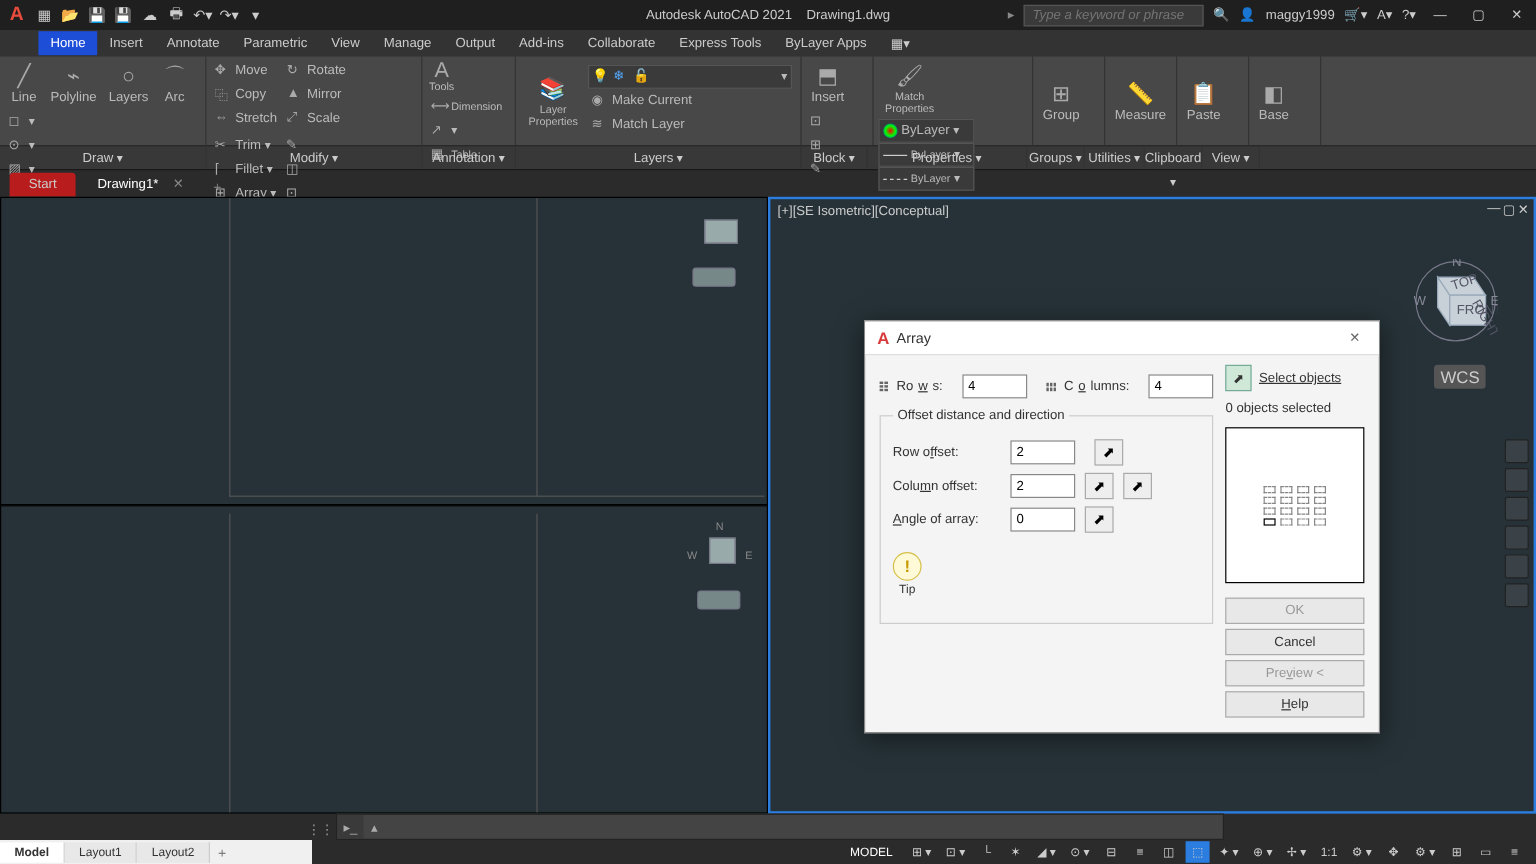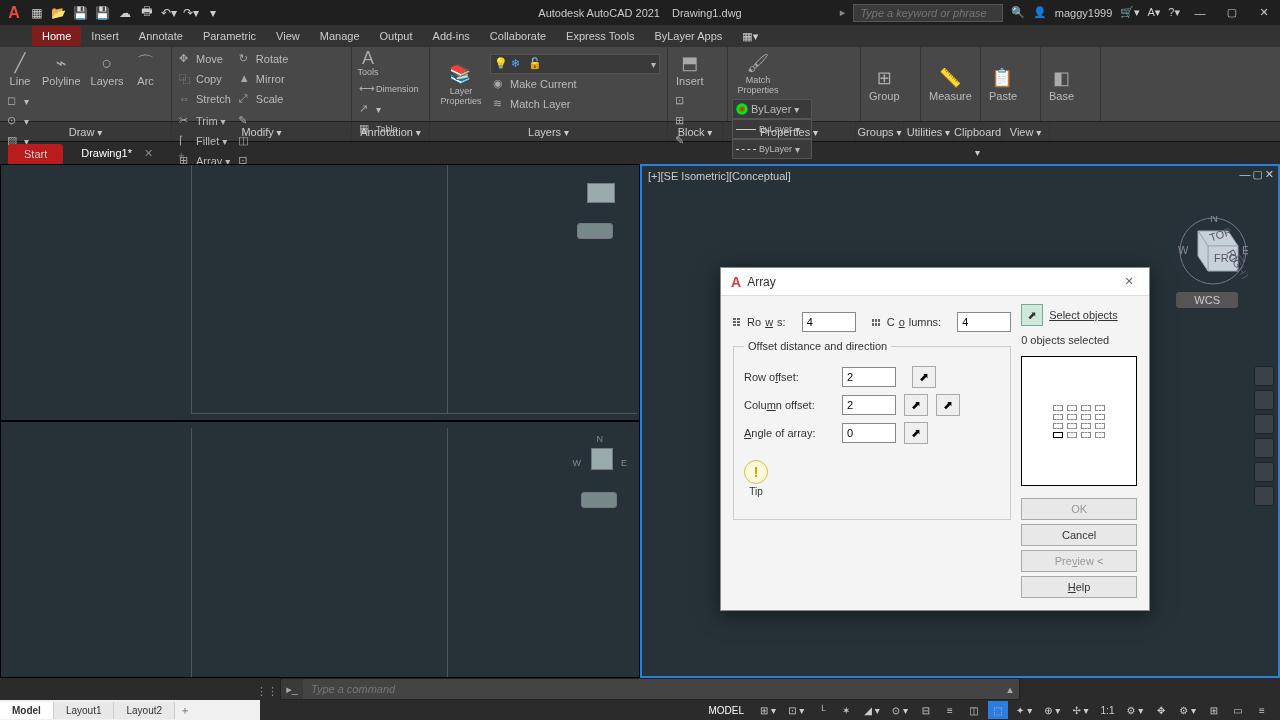--- a/index.html
+++ b/index.html
@@ -11,21 +11,21 @@
 .titlebar .qat{display:flex;gap:4px;align-items:center}
 .titlebar .qat .qicon{width:18px;height:18px;display:flex;align-items:center;justify-content:center;color:#ccc;font-size:12px;cursor:pointer}
 .titlebar .center{position:absolute;left:50%;transform:translateX(-50%);display:flex;gap:12px;align-items:center}
 .titlebar .right{margin-left:auto;display:flex;gap:8px;align-items:center}
 .titlebar .search{background:#3a3a3a;border:1px solid #555;height:18px;width:150px;color:#888;padding:0 6px;font-style:italic}
 .titlebar .winbtn{width:24px;height:18px;display:flex;align-items:center;justify-content:center;color:#ccc;cursor:pointer}
 
 
 .menubar{height:22px;background:#333;display:flex;align-items:center;padding-left:32px}
 .menubar .tab{padding:4px 10px;color:#ccc;cursor:pointer}
-.menubar .tab.active{background:#7f1d1d;color:#fff}
+.menubar .tab.active{background:#1d4ed8;color:#fff}
 
 
 .ribbon{height:75px;background:#484848;display:flex;border-bottom:1px solid #222}
 .ribbon .panel{display:flex;flex-direction:column;border-right:1px solid #333;padding:2px 4px;min-width:60px}
 .ribbon .panel .tools{flex:1;display:flex;gap:2px;align-items:center;flex-wrap:wrap}
 .ribbon .panel .bigbtn{display:flex;flex-direction:column;align-items:center;color:#bbb;padding:2px 4px;cursor:pointer;font-size:10px}
 .ribbon .panel .bigbtn .ico{width:24px;height:24px;display:flex;align-items:center;justify-content:center;font-size:18px;color:#aaa}
 .ribbon .panel .smbtn{height:20px;display:flex;align-items:center;gap:3px;color:#bbb;padding:0 3px;cursor:pointer;font-size:10px}
 .ribbon .panel .smbtn .sico{width:14px;height:14px;font-size:11px;color:#aaa}
 .ribbon .panel .col{display:flex;flex-direction:column;gap:0}
@@ -42,21 +42,21 @@
 .filetabs .addtab{width:20px;height:18px;display:flex;align-items:center;justify-content:center;color:#888;cursor:pointer}
 
 
 .drawarea{position:absolute;top:164px;left:0;right:0;bottom:42px;background:#2b3a44;display:flex}
 .leftviews{width:640px;display:flex;flex-direction:column}
 .tview{flex:1;background:#263238;border:1px solid #000;position:relative}
 .bview{flex:1;background:#263238;border:1px solid #000;position:relative}
 .rightview{flex:1;background:#263238;border:2px solid #2b7de0;position:relative}
 .viewlabel{position:absolute;top:4px;left:6px;color:#ccc;font-size:11px}
 .viewcube{position:absolute;top:50px;right:30px;width:70px;height:70px}
-.wcslabel{position:absolute;top:126px;right:40px;background:#555;color:#ccc;padding:2px 18px;border-radius:3px;font-size:11px}
+.wcslabel{position:absolute;top:138px;right:40px;background:#555;color:#ccc;padding:2px 5px;border-radius:3px;font-size:14px}
 
 
 .cmdline{position:absolute;bottom:20px;left:280px;right:260px;height:22px;background:#444;display:flex;align-items:center;border:1px solid #222}
 .cmdline .prompt{width:22px;height:100%;display:flex;align-items:center;justify-content:center;color:#aaa;background:#3a3a3a}
 .cmdline input{flex:1;background:transparent;border:none;color:#888;font-style:italic;padding:0 8px;outline:none}
 
 
 .layouttabs{position:absolute;bottom:0;left:0;height:20px;background:#f0f0f0;display:flex;align-items:center;width:260px}
 .layouttabs .lt{padding:3px 12px;color:#333;background:#e8e8e8;border-right:1px solid #ccc;font-size:10px;cursor:pointer}
 .layouttabs .lt.active{background:#fff;font-weight:bold}
@@ -418,21 +418,20 @@
   </div>
 </div>
 
 <div style="position:absolute;bottom:22px;left:256px;display:flex;gap:4px;color:#999">
   <span>⋮⋮</span>
   <span>✕</span>
   <span>🔧</span>
 </div>
 <div class="cmdline">
   <div class="prompt">▸_</div>
-  <input placeholder="Type a command" style="">
   <div style="width:18px;text-align:center;color:#aaa">▴</div>
 </div>
 
 <div class="layouttabs">
   <div class="lt active">Model</div>
   <div class="lt">Layout1</div>
   <div class="lt">Layout2</div>
   <div class="add">＋</div>
 </div>
 

